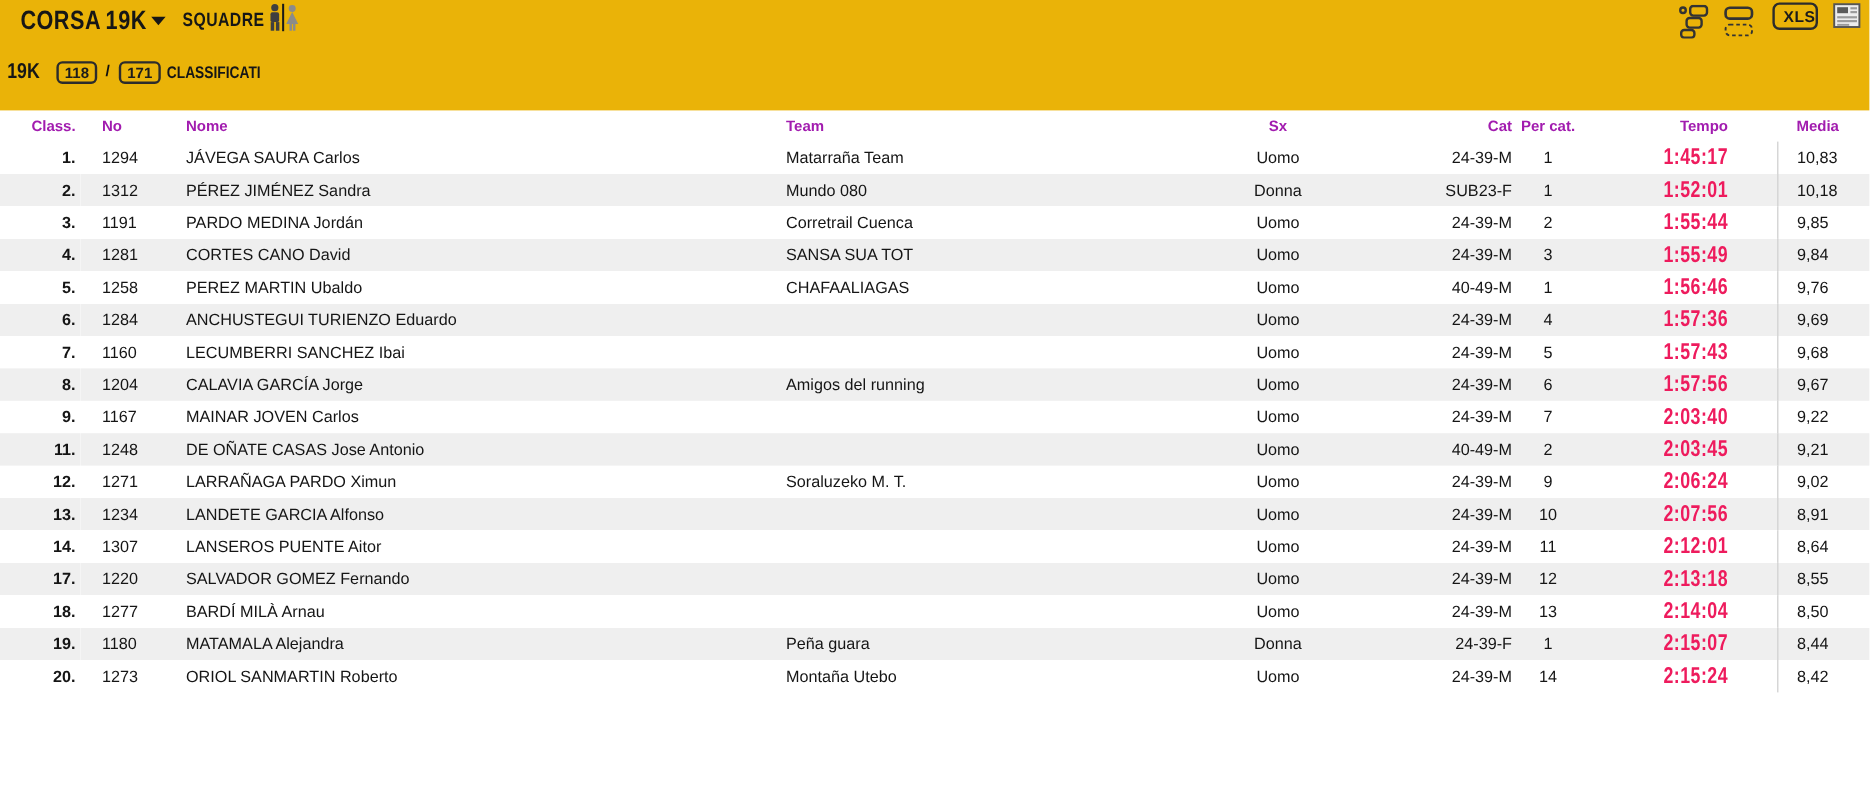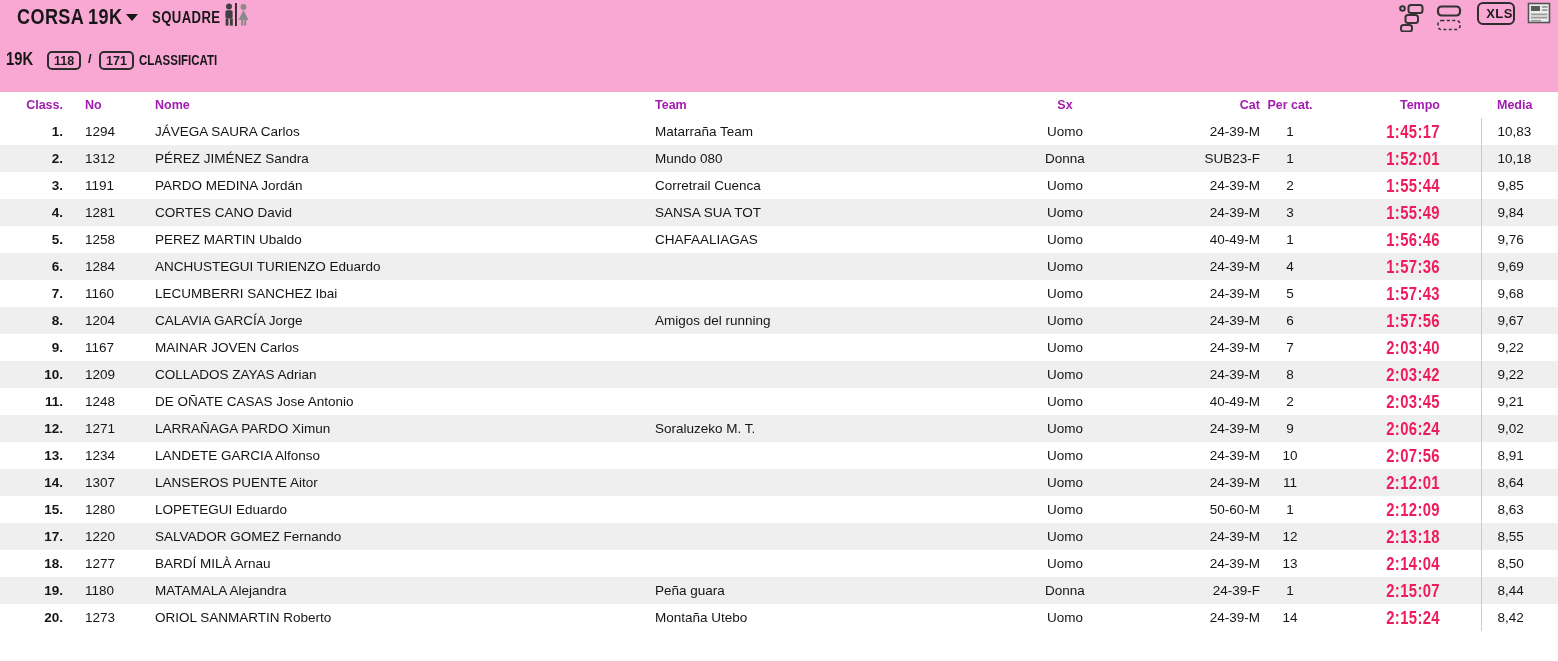--- a/index.html
+++ b/index.html
@@ -1,21 +1,21 @@
 <!DOCTYPE html>
 <html style="--accent: #ee1b5d; --stripe: #efefef;"><head>
 <meta charset="utf-8">
 <style>
   :root { --accent:#ee1b5d; --stripe:#efefef; }
   * { margin:0; padding:0; box-sizing:border-box; }
   html,body { width:1558px; height:661px; background:#fff; overflow:hidden;
               font-family:"Liberation Sans", sans-serif; color:#111; }
 
   
-  .topbar { position:relative; height:92px; background:#f9a8d4; }
+  .topbar { position:relative; height:92px; background:#eab308; }
   .cond { display:inline-block; transform:scaleX(.82); transform-origin:0 50%; white-space:nowrap; }
   .brand { position:absolute; top:4px; font-weight:800; font-size:22px; letter-spacing:.5px; color:#161616; cursor:pointer; }
   .pos-corsa  { left:17px; }
   .pos-19k    { left:88px; }
   .caret { position:absolute; left:126px; top:14px; width:0; height:0;
            border-left:6px solid transparent; border-right:6px solid transparent;
            border-top:7px solid #161616; cursor:pointer; }
   .squadre { position:absolute; left:152px; top:9px; font-weight:800; font-size:16px; letter-spacing:.5px; color:#161616; cursor:pointer; }
   .gender-btn { position:absolute; left:221px; top:3px; width:32px; height:26px; background:none; border:none; cursor:pointer; }
 
@@ -235,31 +235,20 @@
         <td class="c-no">1167</td>
         <td class="c-name">MAINAR JOVEN Carlos</td>
         <td class="c-team"></td>
         <td class="c-sx">Uomo</td>
         <td class="c-cat">24-39-M</td>
         <td class="c-percat">7</td>
         <td class="c-tempo"><span class="tempo-val">2:03:40</span></td>
         <td class="c-media">9,22</td>
       </tr>
       <tr>
-        <td class="c-rank">10.</td>
-        <td class="c-no">1209</td>
-        <td class="c-name">COLLADOS ZAYAS Adrian</td>
-        <td class="c-team"></td>
-        <td class="c-sx">Uomo</td>
-        <td class="c-cat">24-39-M</td>
-        <td class="c-percat">8</td>
-        <td class="c-tempo"><span class="tempo-val">2:03:42</span></td>
-        <td class="c-media">9,22</td>
-      </tr>
-      <tr>
         <td class="c-rank">11.</td>
         <td class="c-no">1248</td>
         <td class="c-name">DE OÑATE CASAS Jose Antonio</td>
         <td class="c-team"></td>
         <td class="c-sx">Uomo</td>
         <td class="c-cat">40-49-M</td>
         <td class="c-percat">2</td>
         <td class="c-tempo"><span class="tempo-val">2:03:45</span></td>
         <td class="c-media">9,21</td>
       </tr>
@@ -288,31 +277,20 @@
       <tr>
         <td class="c-rank">14.</td>
         <td class="c-no">1307</td>
         <td class="c-name">LANSEROS PUENTE Aitor</td>
         <td class="c-team"></td>
         <td class="c-sx">Uomo</td>
         <td class="c-cat">24-39-M</td>
         <td class="c-percat">11</td>
         <td class="c-tempo"><span class="tempo-val">2:12:01</span></td>
         <td class="c-media">8,64</td>
-      </tr>
-      <tr>
-        <td class="c-rank">15.</td>
-        <td class="c-no">1280</td>
-        <td class="c-name">LOPETEGUI Eduardo</td>
-        <td class="c-team"></td>
-        <td class="c-sx">Uomo</td>
-        <td class="c-cat">50-60-M</td>
-        <td class="c-percat">1</td>
-        <td class="c-tempo"><span class="tempo-val">2:12:09</span></td>
-        <td class="c-media">8,63</td>
       </tr>
       <tr>
         <td class="c-rank">17.</td>
         <td class="c-no">1220</td>
         <td class="c-name">SALVADOR GOMEZ Fernando</td>
         <td class="c-team"></td>
         <td class="c-sx">Uomo</td>
         <td class="c-cat">24-39-M</td>
         <td class="c-percat">12</td>
         <td class="c-tempo"><span class="tempo-val">2:13:18</span></td>

